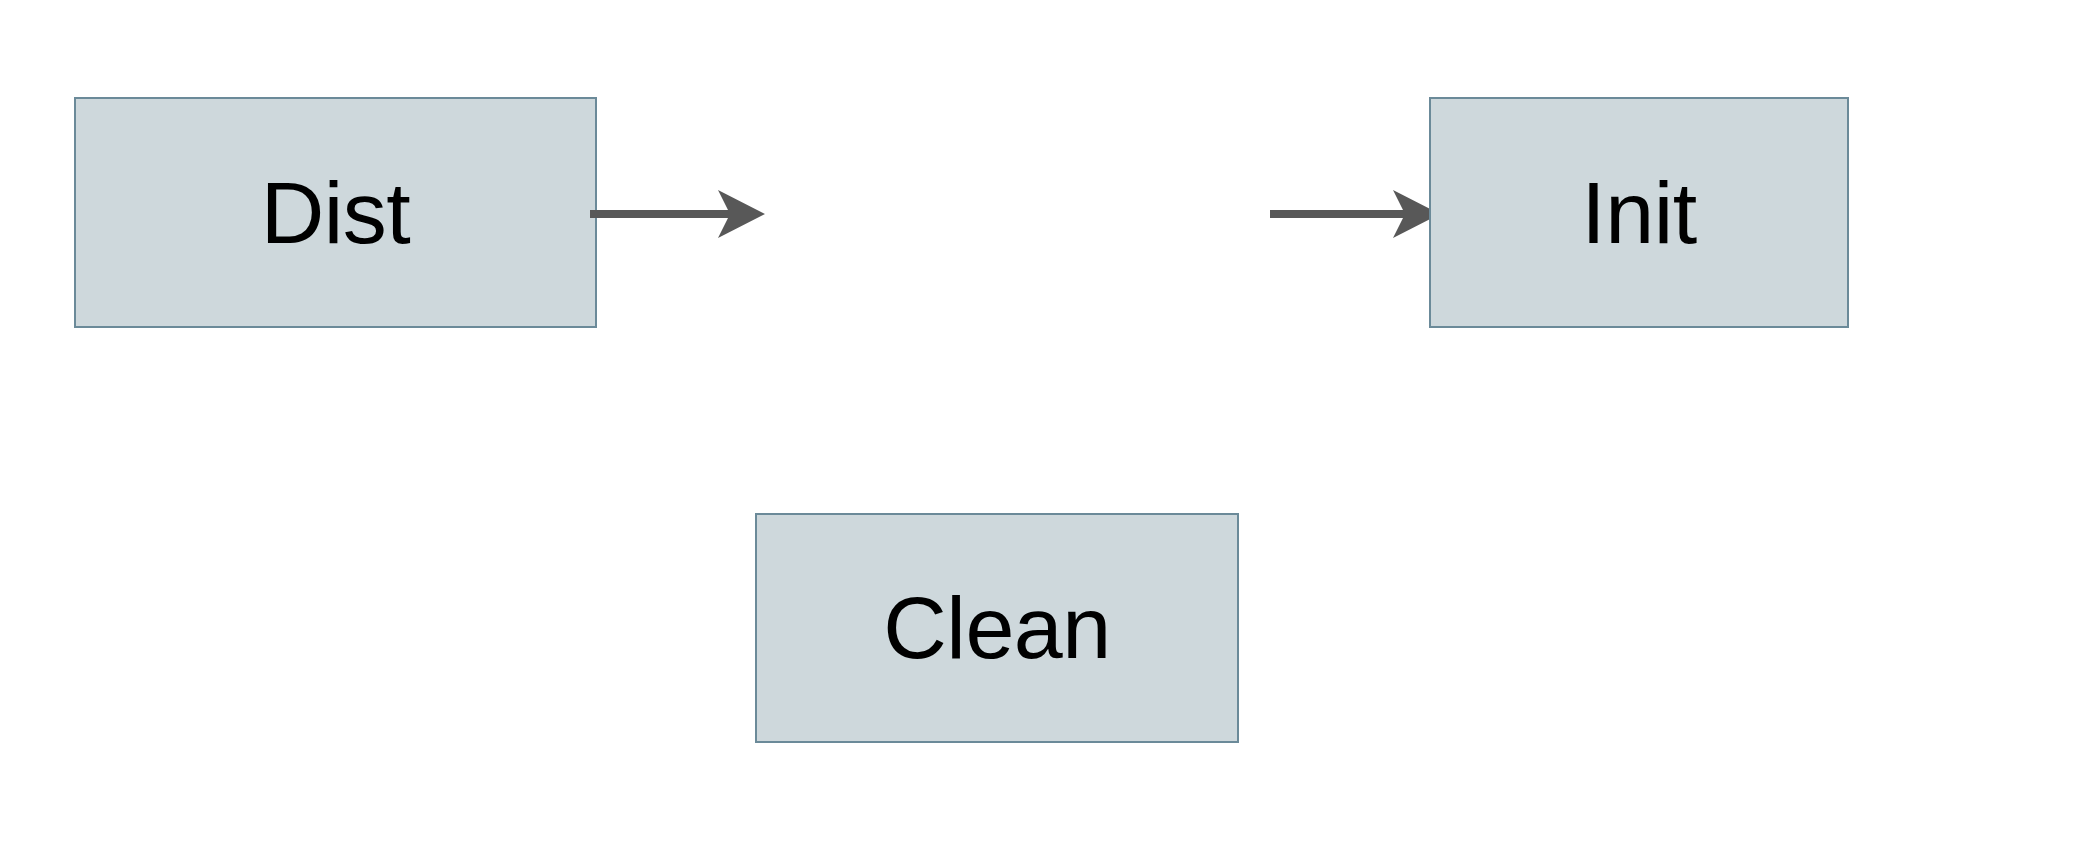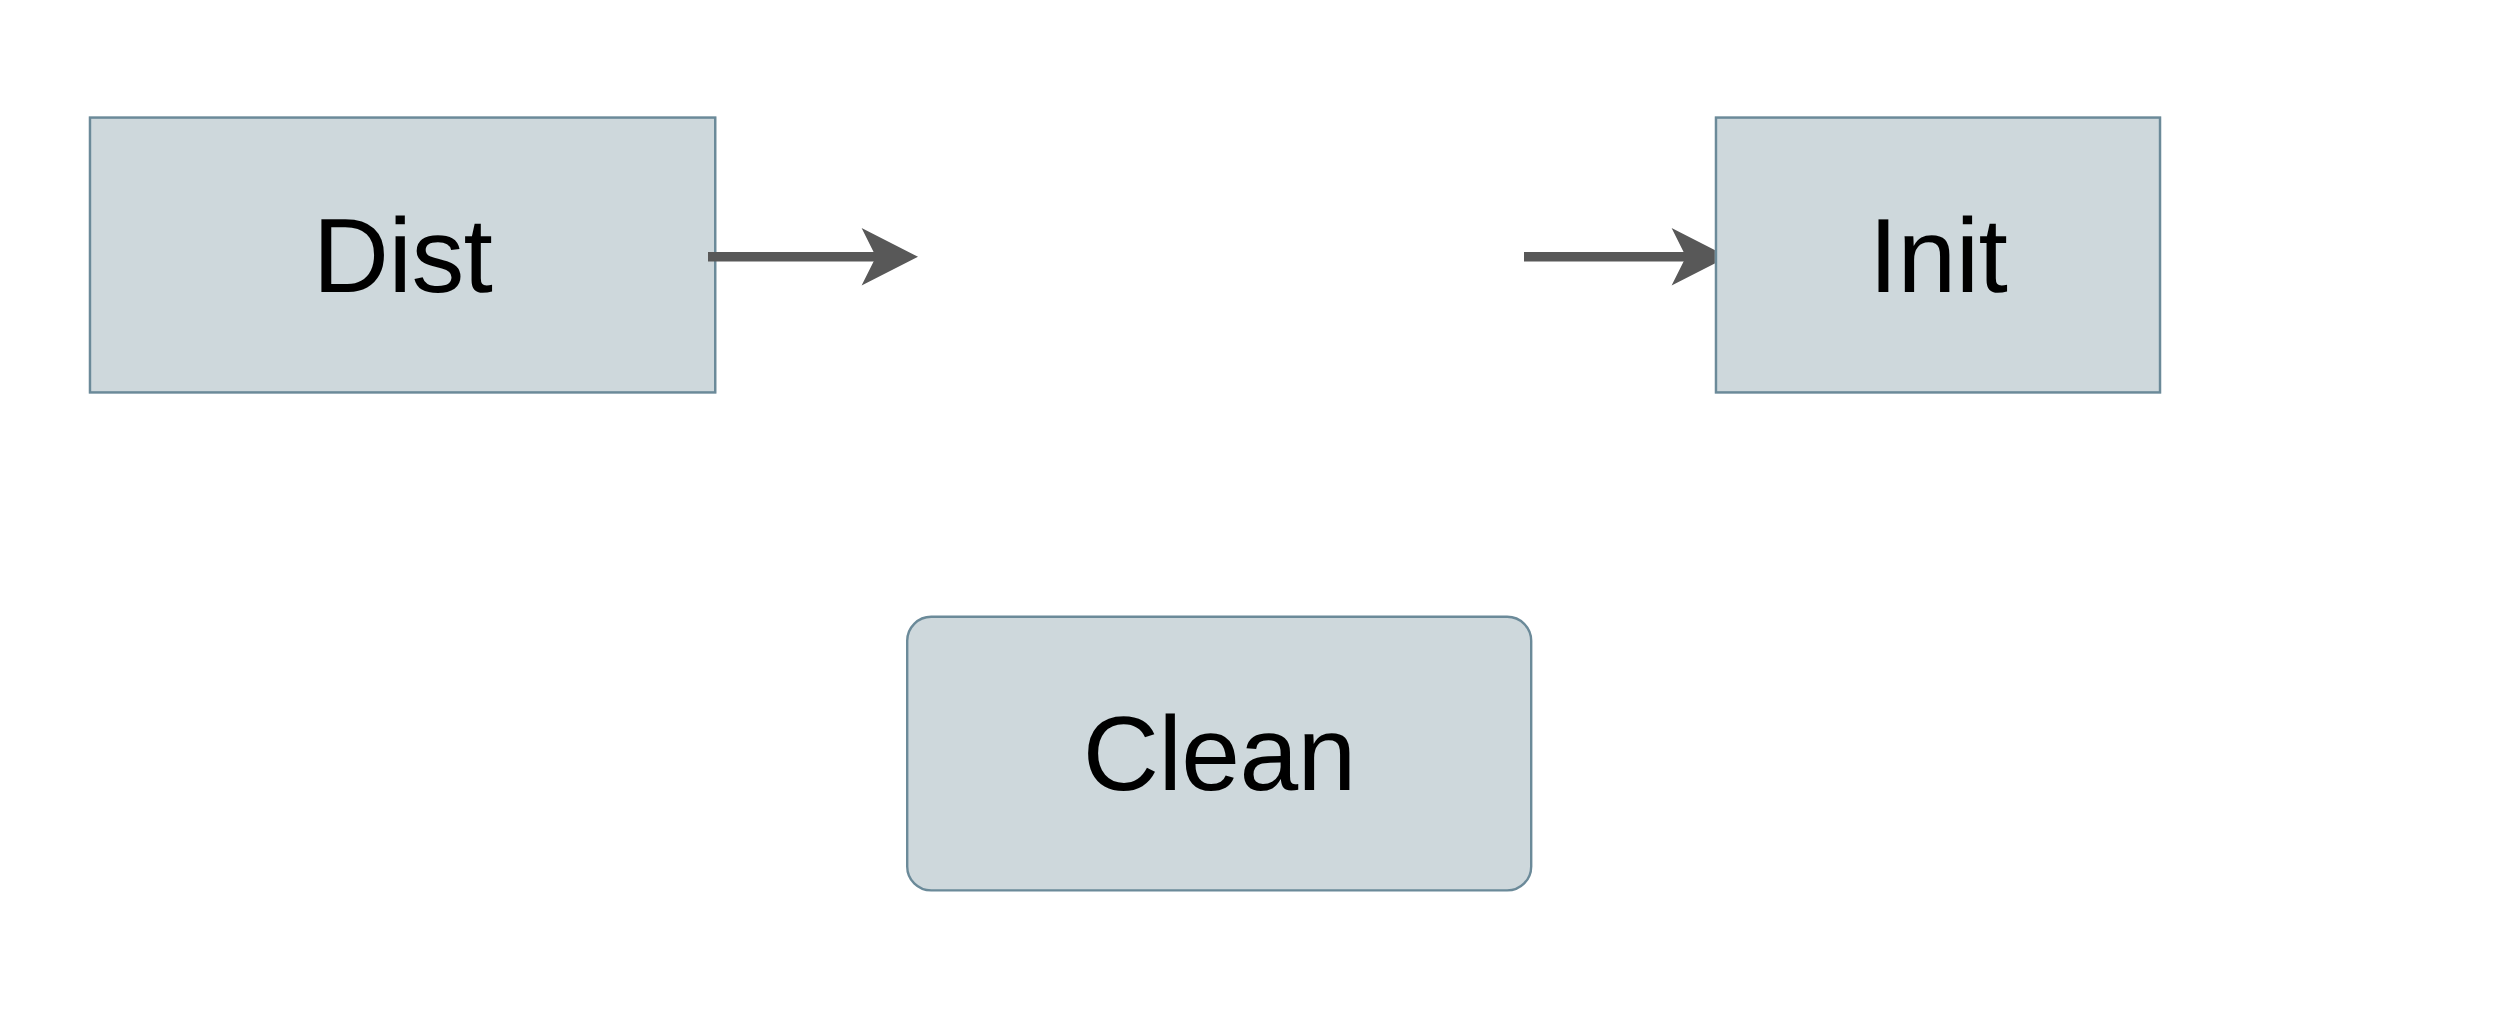--- a/index.html
+++ b/index.html
@@ -33,22 +33,22 @@
     line-height: 1;
     color: #000000;
     font-weight: 400;
     letter-spacing: -0.5px;
     white-space: nowrap;
     user-select: none;
   }
   
   #node-dist    { left: 74px;   top: 97px;  width: 523px; height: 231px; }
   #node-compile { left: 755px;  top: 97px;  width: 522px; height: 231px; }
-  #node-init    { left: 1429px; top: 97px;  width: 372px; height: 231px; }
-  #node-clean   { left: 755px;  top: 513px; width: 522px; height: 230px; border-radius: 21px; }
+  #node-init    { left: 1429px; top: 97px;  width: 420px; height: 231px; }
+  #node-clean   { left: 755px;  top: 513px; width: 484px; height: 230px; }
 
   .edge {
     position: absolute;
     overflow: visible;
   }
   #edge-dist-compile { left: 590px;  top: 178px; width: 175px; height: 72px; }
   #edge-compile-init { left: 1270px; top: 178px; width: 170px; height: 72px; }
 
   .edge-line  { stroke: #585858; stroke-width: 8; fill: none; }
   .edge-arrow { fill: #585858; stroke: none; }

